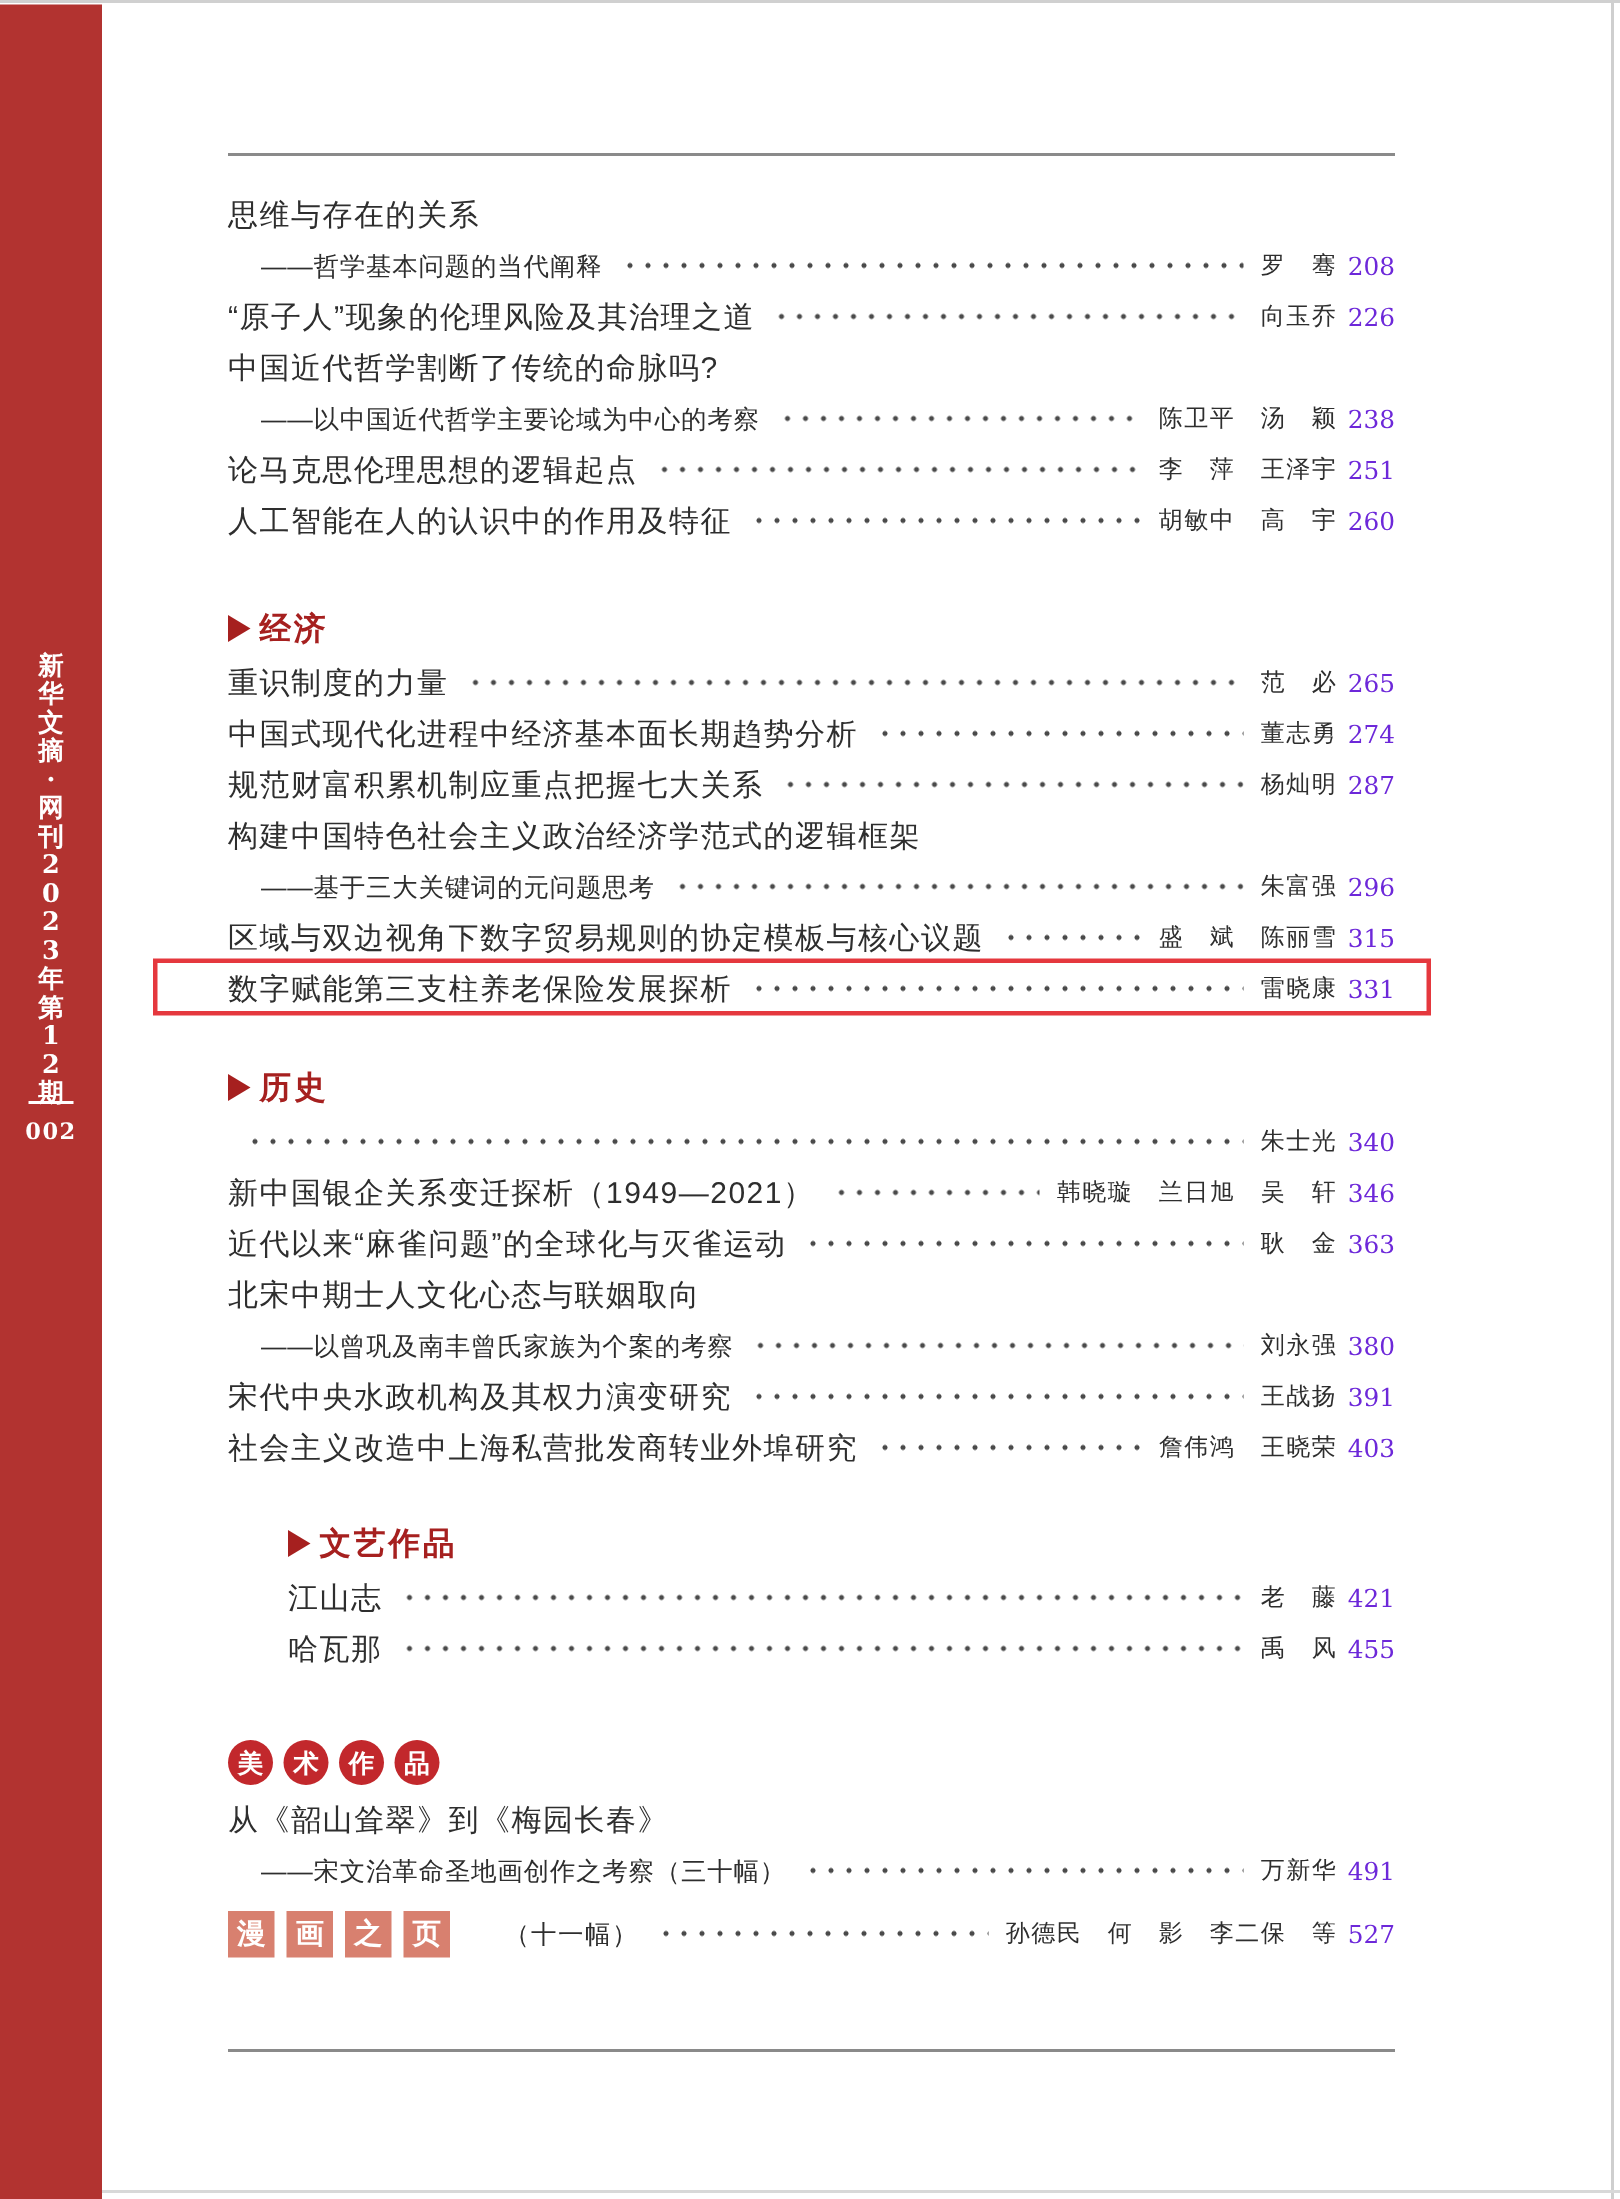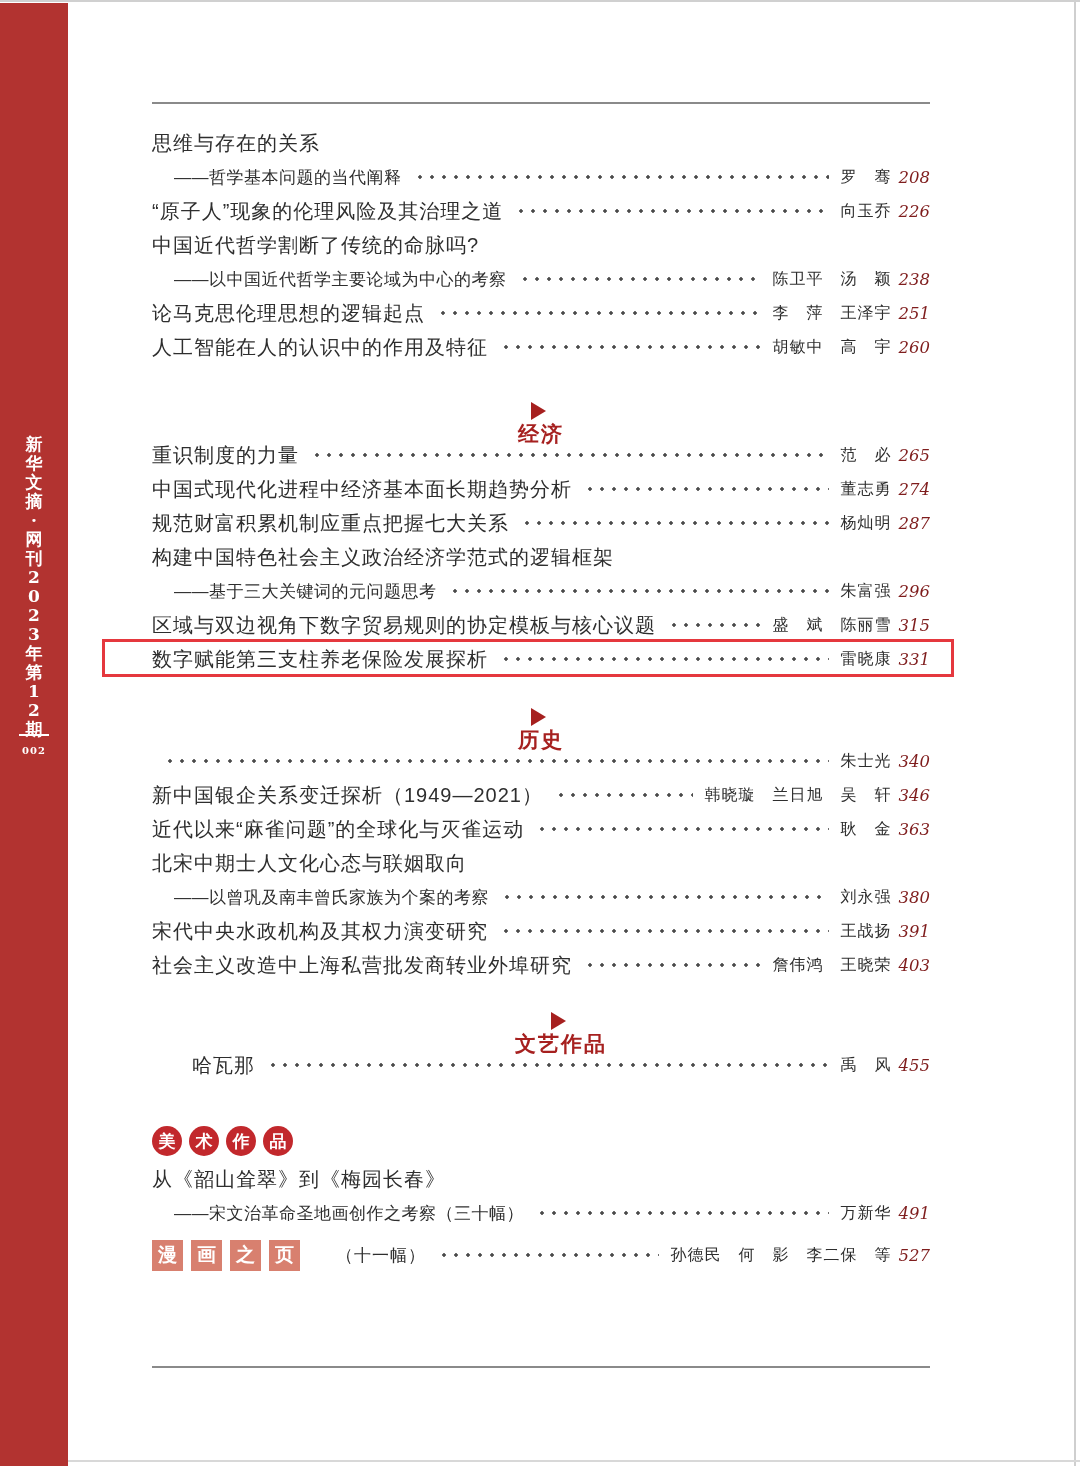--- a/index.html
+++ b/index.html
@@ -27,39 +27,39 @@
     display:flex; flex-direction:column; align-items:center; gap:2px;
     color:#fff; font-family:"DejaVu Serif", serif;
     font-size:17px; line-height:17px; font-weight:bold;
   }
   .spine-divider {
     position:absolute; top:731px; left:50%; transform:translateX(-50%);
     width:30px; height:2px; background:#ffffff;
   }
   .spine-page {
     position:absolute; top:742px; left:0; width:100%;
-    text-align:center; color:#fff; font-size:10px;
+    text-align:center; color:#fff; font-size:15px;
     font-family:"DejaVu Serif", serif; letter-spacing:1px; font-weight:bold;
   }
 
   
   .rule { position:absolute; left:152px; width:778px; height:2px; background:#8a8a8a; }
   .rule-top { top:102px; }
   .rule-bottom { top:1366px; }
 
   
   .content { position:absolute; left:152px; top:126px; width:778px; }
   .sec { margin-top:36px; }
   .sec:first-child { margin-top:0; }
   .sec-economy { margin-top:38px; }
   .sec-history { margin-top:32px; }
   .sec-literature { margin-top:30px;margin-left:40px; }
   .sec-art { margin-top:42px; }
 
-  .sec-header { display:flex; align-items:center; height:34px; margin-bottom:2px;flex-direction:column; }
+  .sec-header { display:flex; align-items:center; height:34px; margin-bottom:2px; }
   .tri {
     width:0; height:0;
     border-left:15px solid #a6201f;
     border-top:9px solid transparent;
     border-bottom:9px solid transparent;
     margin-right:6px;
   }
   .sec-label { color:#a6201f; font-weight:bold; font-size:21px; letter-spacing:2px; }
 
   .badge-header { display:flex; align-items:center; height:34px; gap:7px; margin-bottom:4px; }
@@ -74,22 +74,22 @@
   .row.indent { padding-left:22px; }
   .row.indent .t { font-size:17px; letter-spacing:0.5px; }
 
   .leader {
     flex:1 1 auto; min-width:18px; height:100%;
     margin:0 12px 0 12px;
     background:radial-gradient(circle, #4a4a4a 1.5px, transparent 1.9px) repeat-x left center / 12px 12px;
   }
   .authors { white-space:pre; font-size:16px; letter-spacing:1px; }
   .pg {
-    font-family:"DejaVu Serif", serif; font-style:italic;
-    font-size:16.5px; margin-left:7px; color:#7f1d1d; white-space:nowrap;
+    font-family:"DejaVu Serif", serif; 
+    font-size:16.5px; margin-left:7px; color:#6d28d9; white-space:nowrap;
   }
 
   .sq-wrap { display:inline-flex; gap:8px; margin-right:16px; }
   .sbadge {
     width:31px; height:31px;
     background:#d8806f; color:#fff; font-weight:bold; font-size:19px;
     display:flex; align-items:center; justify-content:center;
   }
   .row.has-badges { margin-top:8px; }
   .row.has-badges .t { font-size:17px;margin-left:20px; }
@@ -261,20 +261,26 @@
         <span class="authors">詹伟鸿　王晓荣</span>
         <span class="pg">403</span>
       </div>
     </section>
     <section class="sec sec-literature">
       <div class="sec-header">
         <span class="tri"></span>
         <span class="sec-label">文艺作品</span>
       </div>
       <div class="row">
+        <span class="t">江山志</span>
+        <span class="leader"></span>
+        <span class="authors">老　藤</span>
+        <span class="pg">421</span>
+      </div>
+      <div class="row">
         <span class="t">哈瓦那</span>
         <span class="leader"></span>
         <span class="authors">禹　风</span>
         <span class="pg">455</span>
       </div>
     </section>
     <section class="sec sec-art">
       <div class="badge-header">
         <span class="cbadge">美</span>
         <span class="cbadge">术</span>

